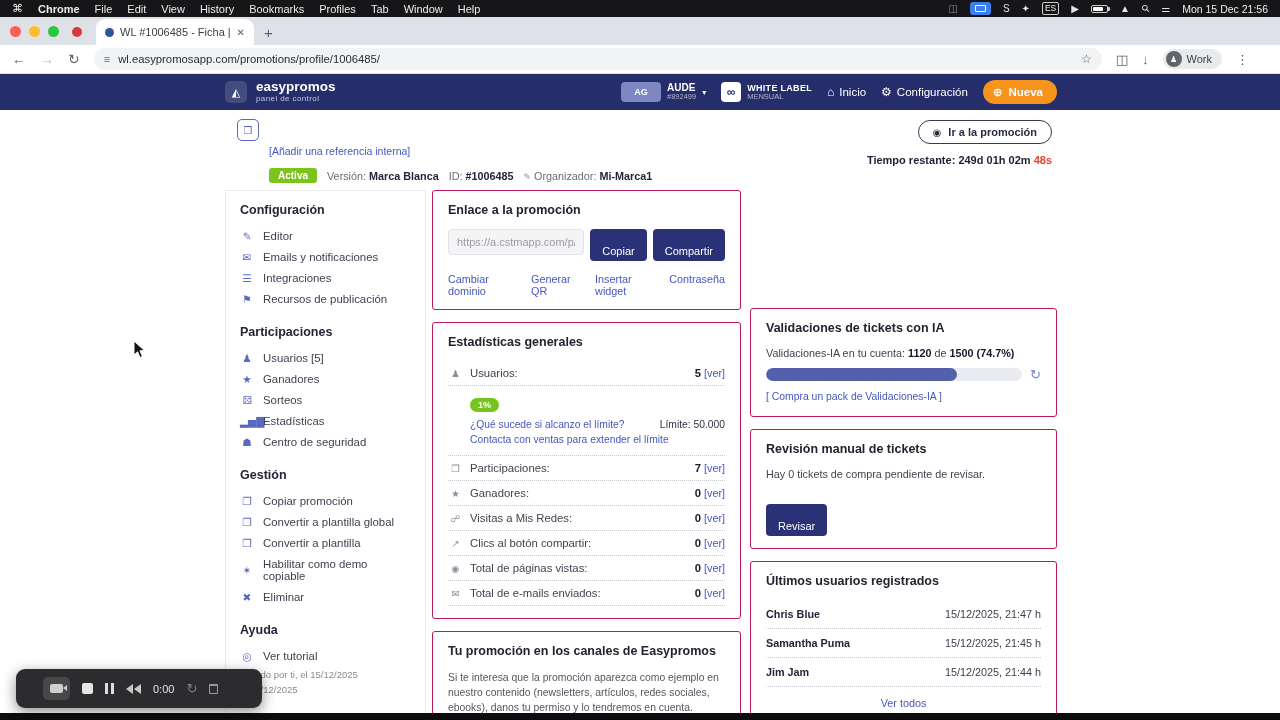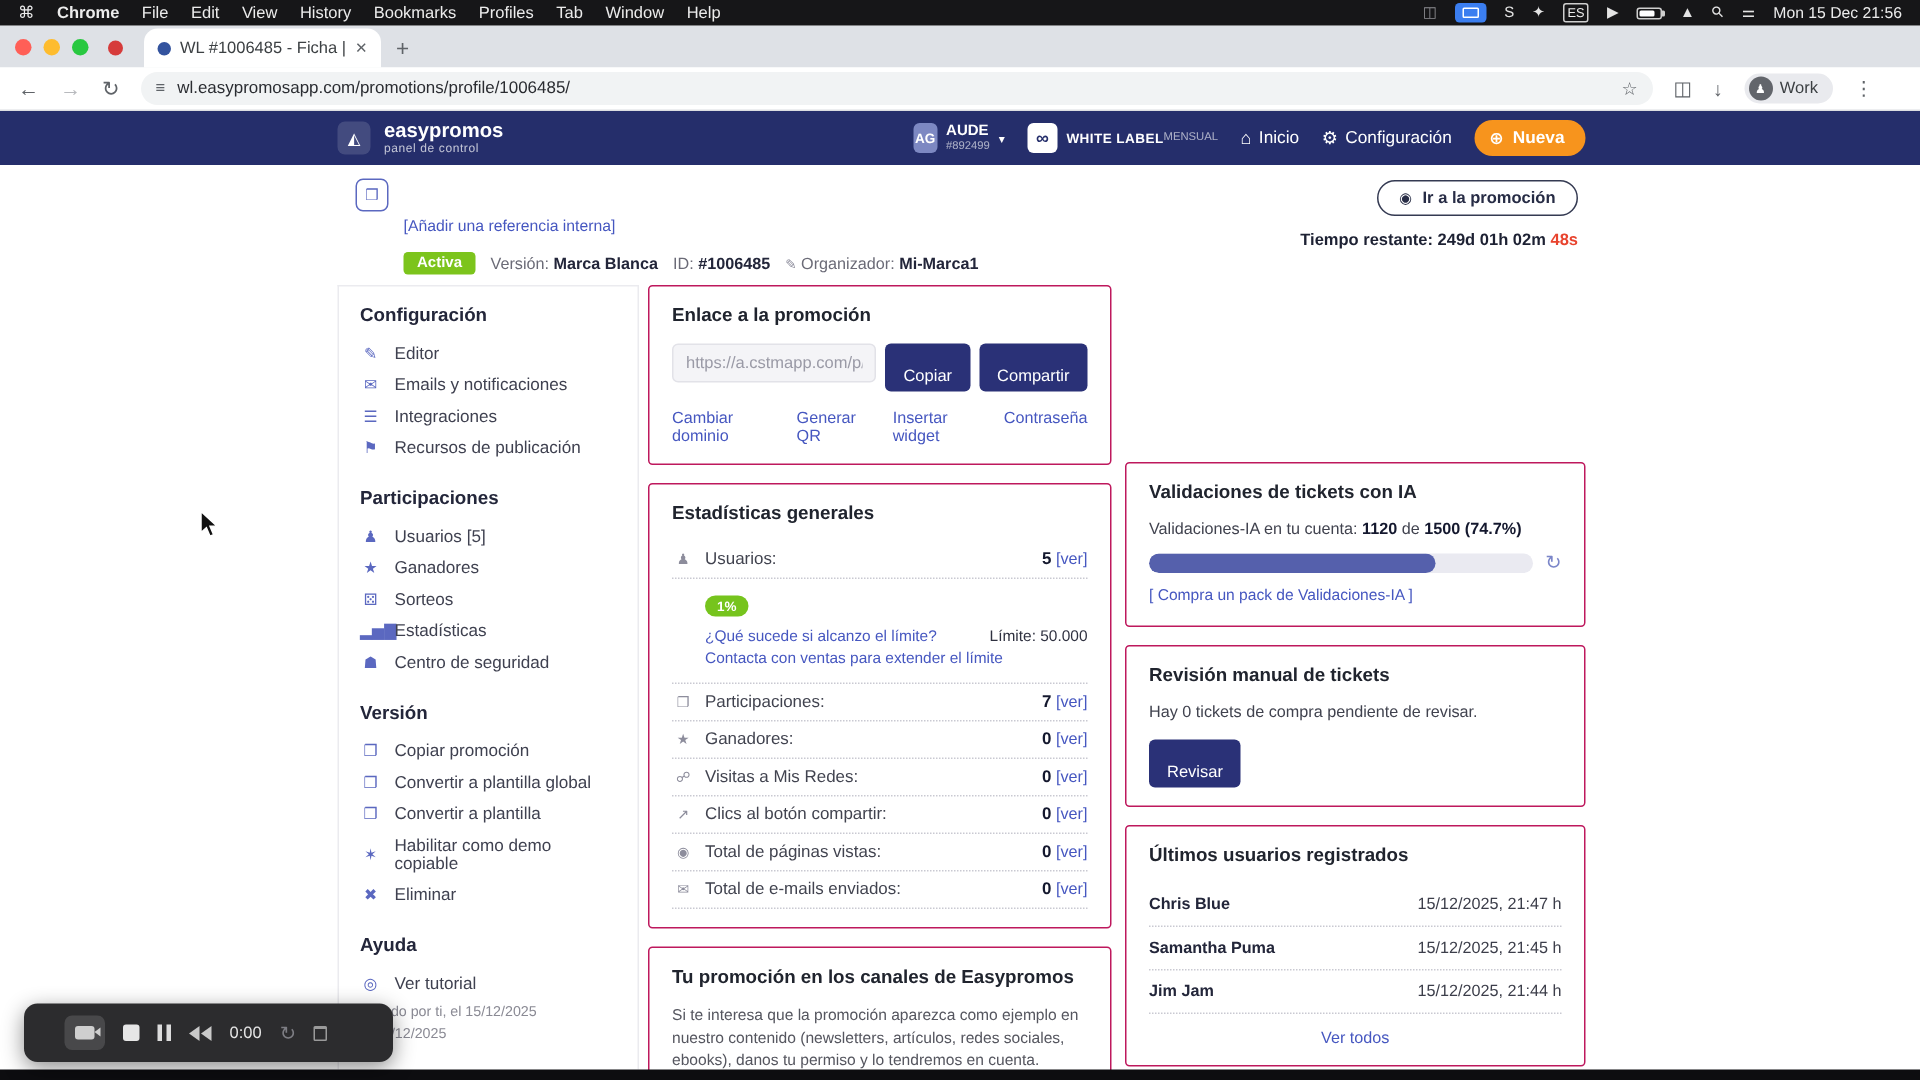--- a/index.html
+++ b/index.html
@@ -47,27 +47,27 @@
 
 
 .epheader{position:absolute;top:74px;left:0;right:0;height:36px;background:#252e6b;z-index:60}
 .ep-inner{margin-left:225px;width:832px;height:100%;display:flex;align-items:center}
 .eplogo{width:22px;height:22px;border-radius:5px;background:rgba(255,255,255,.14);display:flex;align-items:center;justify-content:center;color:#fff;font-size:11px}
 .brandcol{margin-left:9px;display:flex;flex-direction:column;line-height:1.1}
 .brand{color:#fff;font-weight:700;font-size:13.5px}
 .brandsub{color:rgba(255,255,255,.72);font-size:8px;letter-spacing:.4px}
 .ep-right{margin-left:auto;display:flex;align-items:center;gap:15px}
 .acct{display:flex;align-items:center;gap:6px}
-.avsq{width:16px;height:20px;background:#7d88c2;border-radius:4px;color:#fff;font-size:9px;font-weight:700;display:flex;align-items:center;justify-content:center}
+.avsq{width:40px;height:20px;background:#7d88c2;border-radius:4px;color:#fff;font-size:9px;font-weight:700;display:flex;align-items:center;justify-content:center}
 .acctcol{display:flex;flex-direction:column;line-height:1.15}
 .acctname{color:#fff;font-size:10px;font-weight:700}
 .acctid{color:rgba(255,255,255,.62);font-size:7.5px}
 .caret{color:#fff;font-size:8px}
 .oosq{width:20px;height:20px;background:#fff;border-radius:4px;color:#252e6b;font-size:12px;font-weight:700;display:flex;align-items:center;justify-content:center}
-.plancol{display:flex;flex-direction:row;line-height:1.15}
+.plancol{display:flex;flex-direction:column;line-height:1.15}
 .planname{color:#fff;font-size:9px;font-weight:700;letter-spacing:.3px}
 .plansub{color:rgba(255,255,255,.62);font-size:7.5px}
 .epnav{display:flex;align-items:center;gap:5px;color:#fff;font-size:11.5px}
 .epnav .ni{font-size:12px}
 .btn-new{display:flex;align-items:center;gap:6px;background:#f7941d;color:#fff;border:none;border-radius:14px;padding:5px 14px 5px 10px;font-size:11.5px;font-weight:700;font-family:inherit}
 
 
 .promoheader{position:absolute;top:110px;left:0;right:0;height:80px;background:#fff;z-index:50}
 .ph-left{position:absolute;left:237px;top:9px}
 .titlerow{display:flex;align-items:center;gap:10px}
@@ -119,21 +119,21 @@
 .para{font-size:10.4px;color:#55565f;line-height:1.45;margin-bottom:14px}
 
 .vline{font-size:10.8px;color:#41434f;margin-bottom:8px}
 .vline b{color:#14182e}
 .bar-wrap{display:flex;align-items:center;gap:8px}
 .track{flex:1;height:13px;background:#eaeaf1;border-radius:7px;overflow:hidden}
 .fill{height:100%;background:#5560ac;border-radius:7px}
 .refresh{color:#7b86c9;font-size:13px}
 .buylink{display:inline-block;margin-top:9px;font-size:10.4px;color:#4657c0}
 
-.mrbody{font-size:10.8px;color:#41434f;margin-bottom:12px}
+.mrbody{font-size:10.8px;color:#41434f;margin-bottom:24px}
 
 .urow{display:flex;justify-content:space-between;padding:8px 0;border-bottom:1px dotted #c9c9d2;font-size:10.8px}
 .uname{font-weight:700;color:#23263a}
 .udate{color:#3c3e4a}
 .viewall{display:block;text-align:center;margin-top:10px;font-size:10.8px;color:#4657c0}
 
 
 .recorder{position:absolute;left:16px;top:669px;width:246px;height:39px;background:#2c2c2e;border-radius:9px;display:flex;align-items:center;gap:12px;padding:0 27px;z-index:90;box-shadow:0 4px 14px rgba(0,0,0,.45)}
 .camchip{width:27px;height:23px;background:#48484a;border-radius:5px;display:flex;align-items:center;justify-content:center}
 .cam{width:13px;height:9px;background:#cfcfcf;border-radius:2px;position:relative}
@@ -321,21 +321,21 @@
     </div>
   <div class="s-item">
       <span class="s-ic">▂▅▇</span>
       <span>Estadísticas</span>
     </div>
   <div class="s-item">
       <span class="s-ic">☗</span>
       <span>Centro de seguridad</span>
     </div>
 
-  <div class="sec-title">Versión</div>
+  <div class="sec-title">Gestión</div>
   <div class="s-item">
       <span class="s-ic">❐</span>
       <span>Copiar promoción</span>
     </div>
   <div class="s-item">
       <span class="s-ic">❐</span>
       <span>Convertir a plantilla global</span>
     </div>
   <div class="s-item">
       <span class="s-ic">❐</span>

